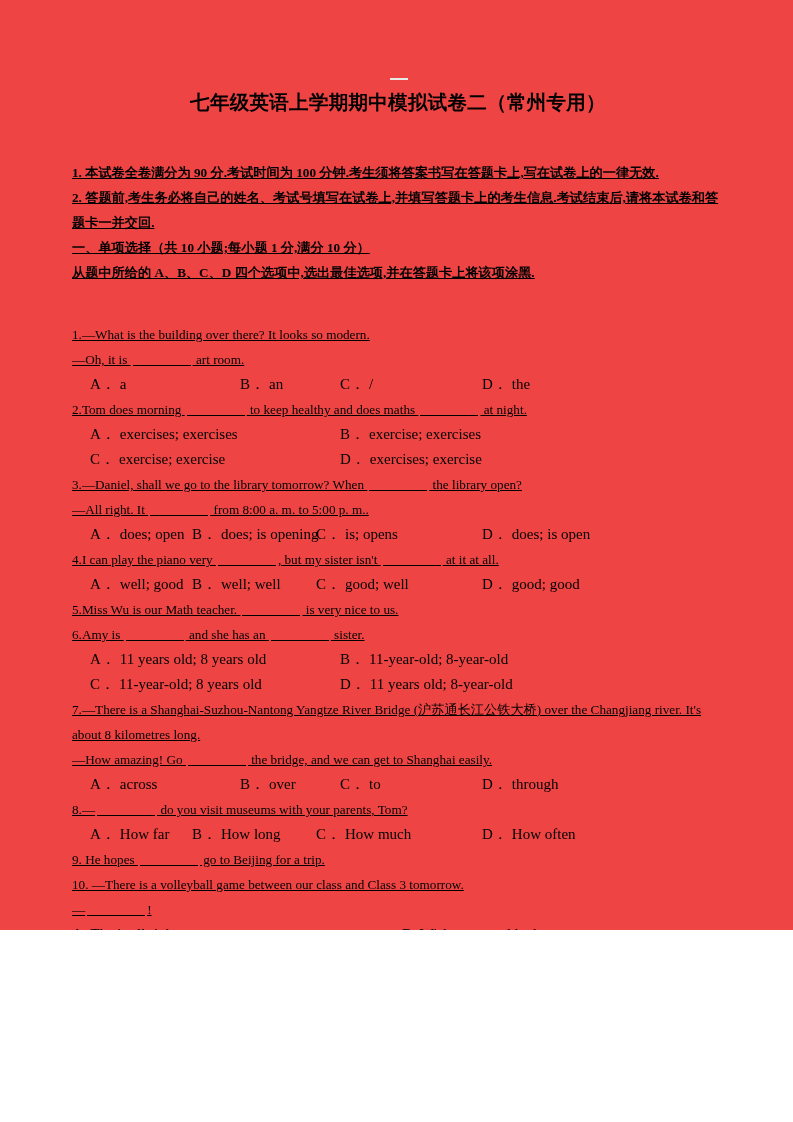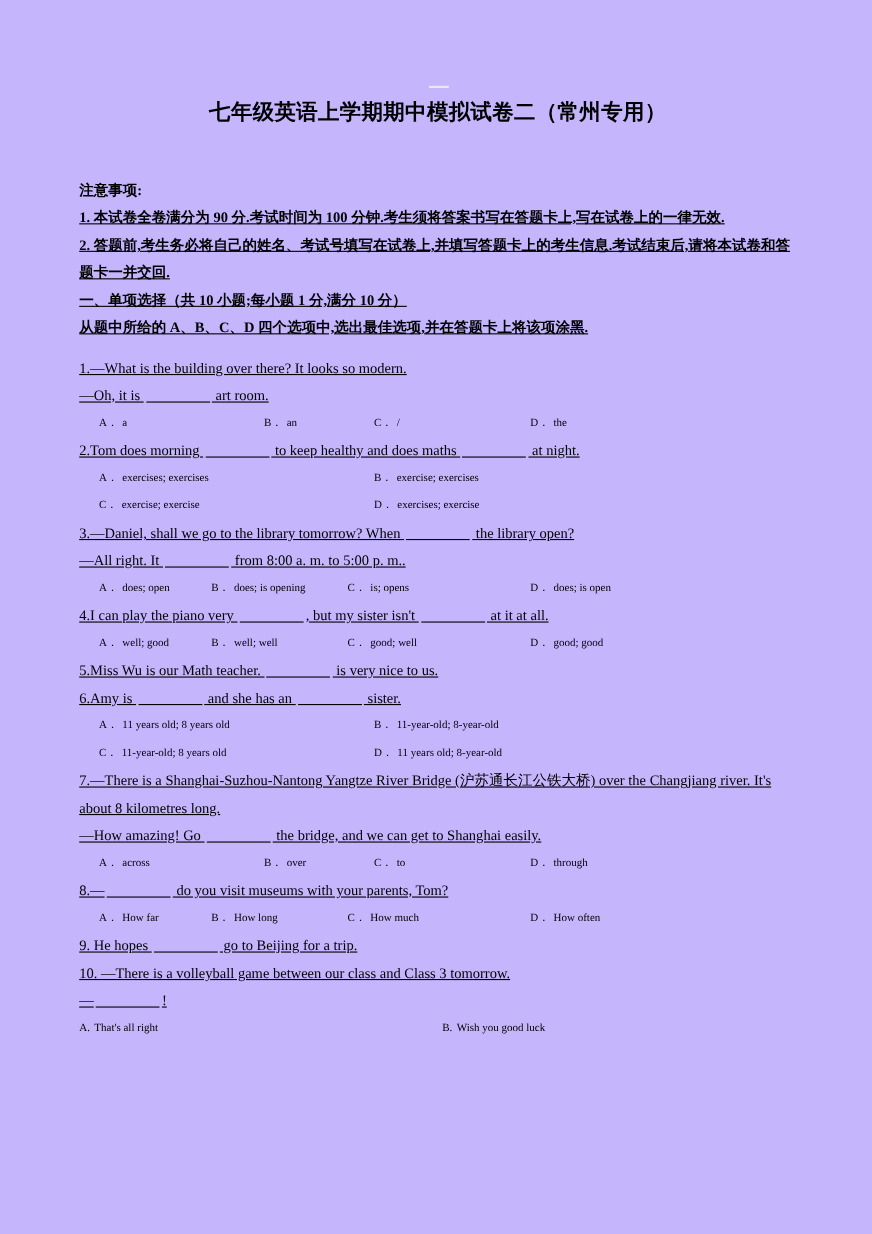--- a/index.html
+++ b/index.html
@@ -8,23 +8,23 @@
     padding: 0;
     background: #ffffff;
   }
   body {
     font-family: "Liberation Serif", "DejaVu Serif", serif;
     color: #000000;
   }
   .page {
     position: relative;
     width: 793px;
-    height: 1122px;
+    height: 930px;
     margin: 0 auto;
-    background: #c4b5fd;
+    background: #ef4444;
     overflow: hidden;
     box-sizing: border-box;
   }
   .content {
     position: absolute;
     left: 72px;
     top: 0;
     width: 652px;
   }
 
@@ -70,21 +70,21 @@
     border-bottom: 1px solid #000;
     width: 58px;
     vertical-align: -2px;
     margin: 0 2px;
   }
 
   
   .opts {
     position: relative;
     height: 25px;
-    font-size: 10px;
+    font-size: 15px;
     line-height: 25px;
   }
   .opts .opt {
     position: absolute;
     top: 0;
     white-space: nowrap;
   }
   .opt .lbl { margin-right: 4px; }
 
   
@@ -116,21 +116,20 @@
 <body>
 
 <div class="page">
   <div class="content">
 
     <div class="faint-mark"></div>
 
     <h1 class="doc-title">七年级英语上学期期中模拟试卷二（常州专用）</h1>
 
     <div class="abs" style="top:160px;">
-      <div class="notice-head">注意事项:</div>
       <div class="line wrap bold">1. 本试卷全卷满分为 90 分.考试时间为 100 分钟.考生须将答案书写在答题卡上,写在试卷上的一律无效.</div>
       <div class="line wrap bold">2. 答题前,考生务必将自己的姓名、考试号填写在试卷上,并填写答题卡上的考生信息.考试结束后,请将本试卷和答题卡一并交回.</div>
       <div class="line wrap bold">一、单项选择（共 10 小题;每小题 1 分,满分 10 分）</div>
       <div class="line wrap bold">从题中所给的 A、B、C、D 四个选项中,选出最佳选项,并在答题卡上将该项涂黑.</div>
     </div>
 
     <div class="abs" id="questions" style="top:322px;">
         <div>
           <div class="line wrap">1.—What is the building over there? It looks so modern.</div>
           <div class="line wrap">—Oh, it is <span class="blank"></span> art room.</div>

